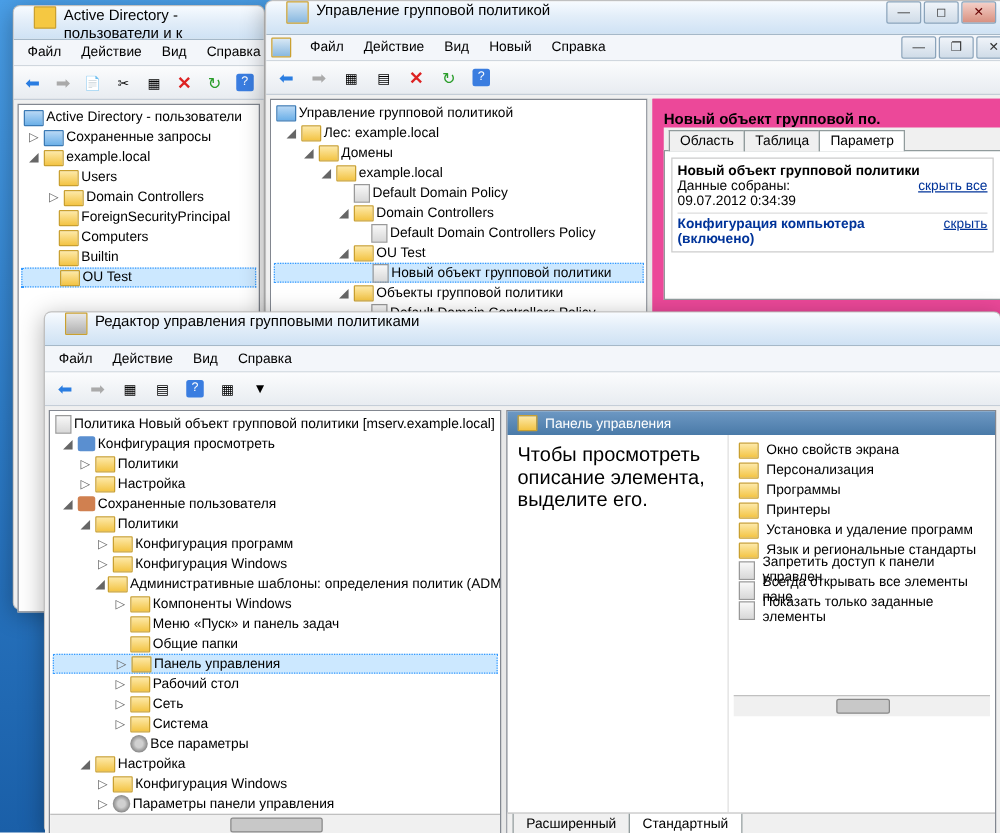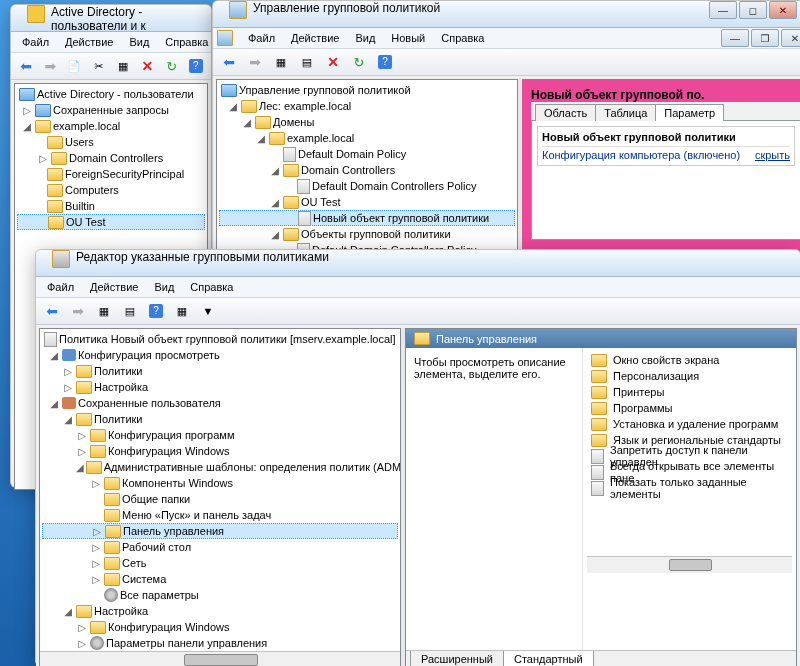--- a/index.html
+++ b/index.html
@@ -28,26 +28,26 @@
 .gear{width:14px;height:14px;background:radial-gradient(circle,#d0d0d0 30%,#888 70%);border-radius:50%;position:relative}
 .body-area{display:flex;background:#f0f0f0}
 .sep{width:4px;background:#e8e8e8;cursor:col-resize}
 
 .tabs{display:flex;padding:2px 2px 0 4px;background:#f0f0f0}
 .tab{padding:2px 8px;background:#f0f0f0;border:1px solid #919b9c;border-bottom:none;margin-right:-1px;font-size:11px}
 .tab.active{background:#fff;position:relative;z-index:1}
 .right-panel{background:#ec4899;border:3px solid #ec4899;padding:6px;overflow:hidden}
 .hdr{font-weight:bold;font-size:12px}
 .link-u{color:#003399;text-decoration:underline;font-size:11px}
-.blue-b{color:#003399;font-weight:normal}
+.blue-b{color:#003399;font-weight:bold}
 
 .w3-right{flex:1;display:flex;flex-direction:column;background:#fff;border:1px solid #828790}
 .w3-head{background:linear-gradient(180deg,#6d98c3,#4a7aa8);color:#fff;padding:3px 6px;font-size:11px;display:flex;align-items:center;gap:4px}
 .w3-body{flex:1;display:flex;overflow:hidden}
-.w3-desc{width:160px;padding:8px;border-right:1px solid #e0e0e0;font-size:11px}
+.w3-desc{width:160px;padding:8px;border-right:1px solid #e0e0e0;font-size:16px}
 .w3-list{flex:1;padding:4px;overflow:hidden}
 .list-hdr{border-bottom:1px solid #d0d0d0;padding:2px;color:#333;font-size:11px}
 .list-row{display:flex;align-items:center;height:16px;gap:4px;padding-left:2px}
 .bot-tabs{display:flex;border-top:1px solid #c0c0c0;background:#f0f0f0;padding:0 4px}
 .bot-tab{padding:2px 10px;border:1px solid #919b9c;border-top:none;background:#f0f0f0;margin-right:-1px;font-size:11px}
 .bot-tab.active{background:#fff}
 .scroll-h{height:16px;background:#f0f0f0;border-top:1px solid #c0c0c0;position:relative}
 .scroll-h::before{content:"";position:absolute;left:40%;top:2px;width:20%;height:10px;background:#c8c8c8;border:1px solid #888;border-radius:2px}
 
 .i-back{color:#2a7de1;font-size:14px}
@@ -238,34 +238,41 @@
       <div class="tabs">
         <div class="tab">Область</div>
         <div class="tab">Таблица</div>
         <div class="tab active">Параметр</div>
       </div>
       <div style="border:1px solid #919b9c;padding:5px;background:#fff;margin-top:-1px;height:108px">
         <div style="border:1px solid #ccc;padding:4px">
           <div style="display:flex;justify-content:space-between">
             <b style="flex:1">Новый объект групповой политики</b>
           </div>
+          <div style="display:flex;justify-content:space-between">
+            <div>
+              <div>Данные собраны:</div>
+              <div>09.07.2012 0:34:39</div>
+            </div>
+            <span class="link-u">скрыть все</span>
+          </div>
           <div style="display:flex;justify-content:space-between;margin-top:3px;border-top:1px solid #ddd;padding-top:2px">
             <span class="blue-b">Конфигурация компьютера (включено)</span>
             <span class="link-u">скрыть</span>
           </div>
         </div>
       </div>
     </div>
   </div>
 </div>
 
 <div class="window" style="left:35px;top:249px;width:764px;height:416px">
   <div class="titlebar">
     <div class="title-icon" style="background:linear-gradient(180deg,#e8e8e8,#b0b0b0)"></div>
-    <div class="title-text">Редактор указанные групповыми политиками</div>
+    <div class="title-text">Редактор управления групповыми политиками</div>
   </div>
   <div class="menubar">
     <span class="menu-item">Файл</span>
     <span class="menu-item">Действие</span>
     <span class="menu-item">Вид</span>
     <span class="menu-item">Справка</span>
   </div>
   <div class="toolbar">
     <div class="tb-btn">
         <span class="i-back">⬅</span>
@@ -328,25 +335,25 @@
             <span class="node-icon folder"></span>
             <span>Административные шаблоны: определения политик (ADMX-фа</span>
           </div>
         <div class="tree-row" style="padding-left:48px">
             <span class="toggle">▷</span>
             <span class="node-icon folder"></span>
             <span>Компоненты Windows</span>
           </div>
         <div class="tree-row" style="padding-left:60px">
             <span class="node-icon folder"></span>
+            <span>Меню «Пуск» и панель задач</span>
+          </div>
+        <div class="tree-row" style="padding-left:60px">
+            <span class="node-icon folder"></span>
             <span>Общие папки</span>
-          </div>
-        <div class="tree-row" style="padding-left:60px">
-            <span class="node-icon folder"></span>
-            <span>Меню «Пуск» и панель задач</span>
           </div>
         <div class="tree-row sel" style="padding-left:48px">
             <span class="toggle">▷</span>
             <span class="node-icon folder"></span>
             <span>Панель управления</span>
           </div>
         <div class="tree-row" style="padding-left:48px">
             <span class="toggle">▷</span>
             <span class="node-icon folder"></span>
             <span>Рабочий стол</span>
@@ -396,25 +403,25 @@
               <div class="list-row">
                 <span class="node-icon folder"></span>
                 <span>Окно свойств экрана</span>
               </div>
               <div class="list-row">
                 <span class="node-icon folder"></span>
                 <span>Персонализация</span>
               </div>
               <div class="list-row">
                 <span class="node-icon folder"></span>
+                <span>Программы</span>
+              </div>
+              <div class="list-row">
+                <span class="node-icon folder"></span>
                 <span>Принтеры</span>
-              </div>
-              <div class="list-row">
-                <span class="node-icon folder"></span>
-                <span>Программы</span>
               </div>
               <div class="list-row">
                 <span class="node-icon folder"></span>
                 <span>Установка и удаление программ</span>
               </div>
               <div class="list-row">
                 <span class="node-icon folder"></span>
                 <span>Язык и региональные стандарты</span>
               </div>
               <div class="list-row">

